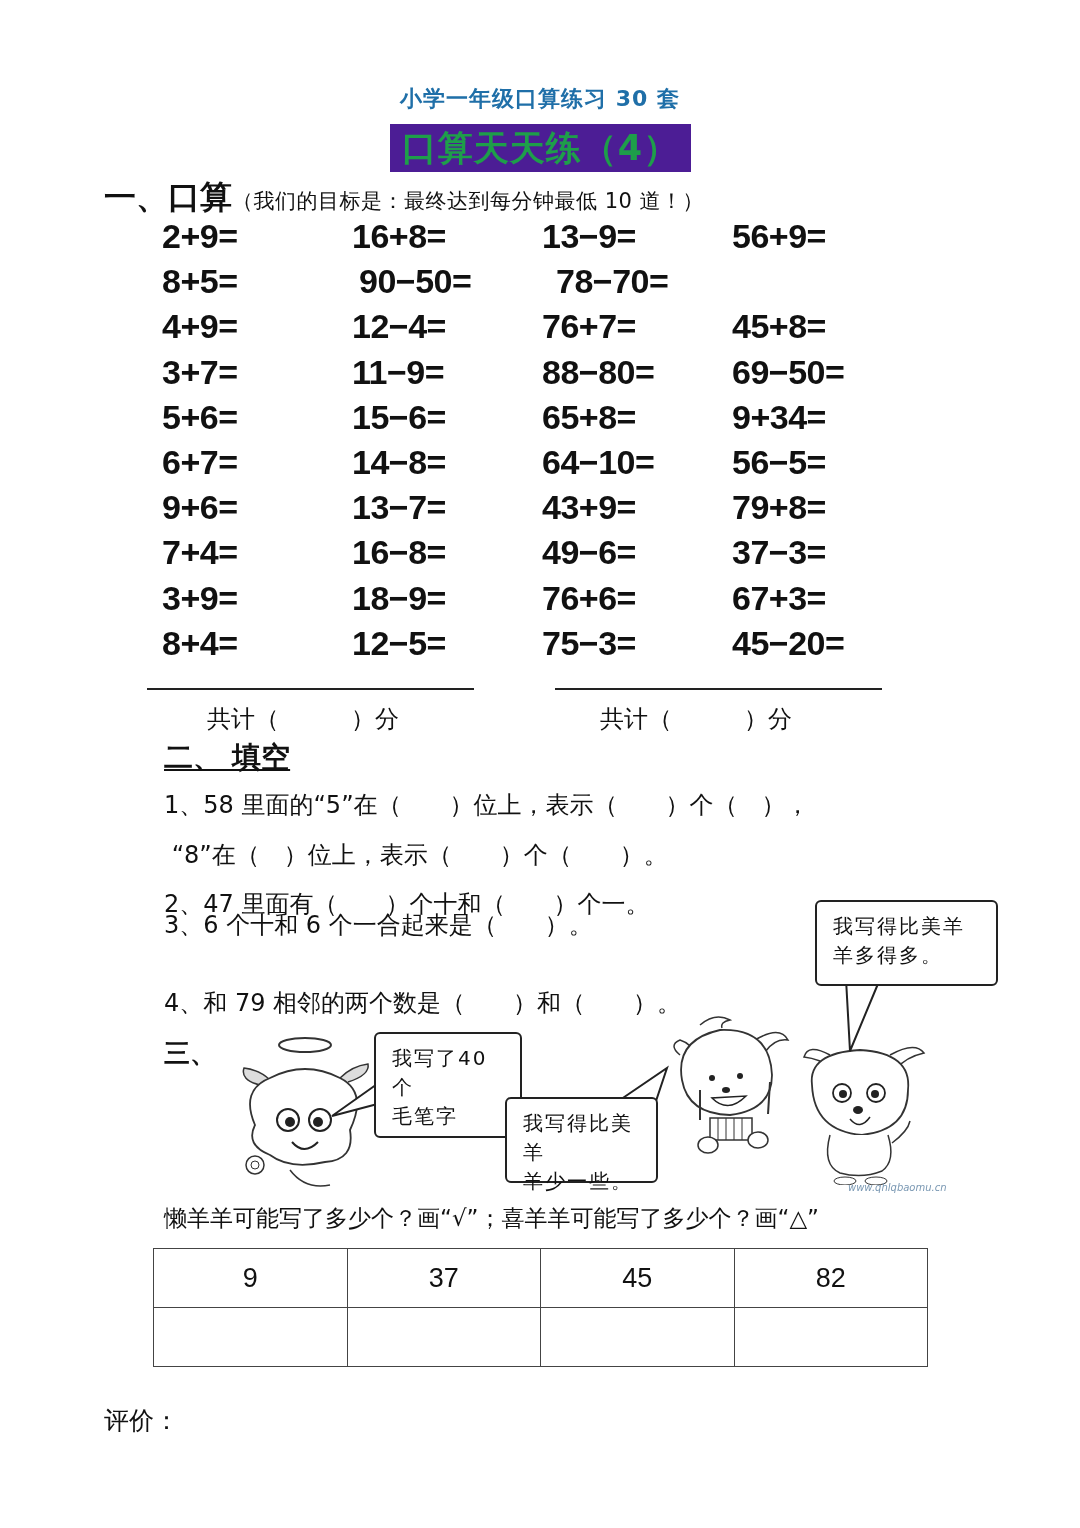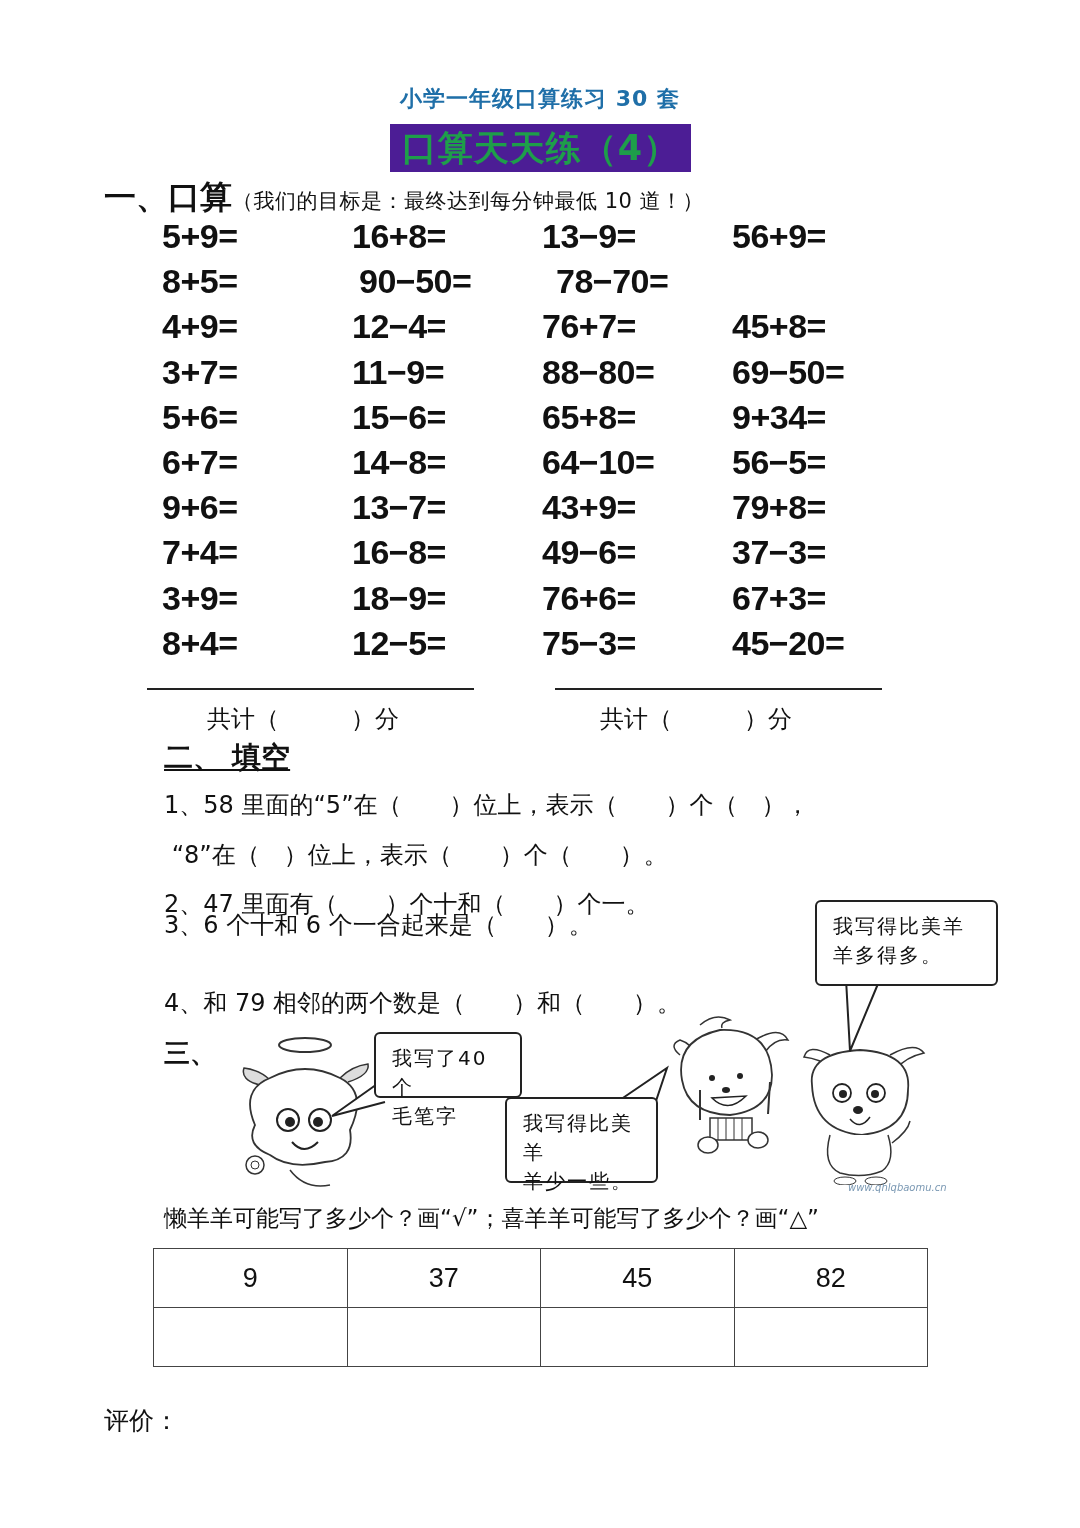--- a/index.html
+++ b/index.html
@@ -34,21 +34,21 @@
 <div class="abs banner">
   <span>口算天天练（4）</span>
 </div>
 
 <div class="abs sec1">
   <span>一、口算</span><span class="note">（我们的目标是：最终达到每分钟最低 10 道！）</span>
 </div>
 
 <div class="abs grid">
   <div class="row">
-    <div class="cell">5+9=</div>
+    <div class="cell">2+9=</div>
     <div class="cell">16+8=</div>
     <div class="cell">13−9=</div>
     <div class="cell">56+9=</div>
   </div>
   <div class="row">
     <div class="cell">8+5=</div>
     <div class="cell">90−50=</div>
     <div class="cell">78−70=</div>
   </div>
   <div class="row">
@@ -163,21 +163,21 @@
   <path d="M30 100 Q22 130 40 138 Q62 144 82 136 Q96 126 88 100" fill="#fff" stroke="#333" stroke-width="1.5"></path>
   <path d="M92 108 Q108 96 110 86" fill="none" stroke="#333" stroke-width="1.5"></path>
   <ellipse cx="45" cy="146" rx="11" ry="4" fill="#fff" stroke="#333"></ellipse>
     <ellipse cx="76" cy="146" rx="11" ry="4" fill="#fff" stroke="#333"></ellipse>
 </svg>
 <div class="abs" style="left:848px; top:1152px; font-size:10px; color:#7a98b3; font-style:italic;margin-top:30px;">www.qhlqbaomu.cn</div>
 
 <svg class="abs" style="left:330px; top:1080px;" width="60" height="40">
   <path d="M50 2 L2 36 L55 22" fill="#fff" stroke="#222" stroke-width="2"></path>
 </svg>
-<div class="abs bubble" style="left:374px; top:1032px; width:148px; height:66px;">
+<div class="abs bubble" style="left:374px; top:1032px; width:148px; height:106px;">
   <div>我写了40个</div>
   <div>毛笔字</div>
 </div>
 
 <svg class="abs" style="left:610px; top:1058px;" width="60" height="50">
   <path d="M4 46 L57 10 L45 46" fill="#fff" stroke="#222" stroke-width="2"></path>
 </svg>
 <div class="abs bubble" style="left:505px; top:1097px; width:153px; height:86px;">
   <div>我写得比美羊</div>
   <div>羊少一些。</div>

